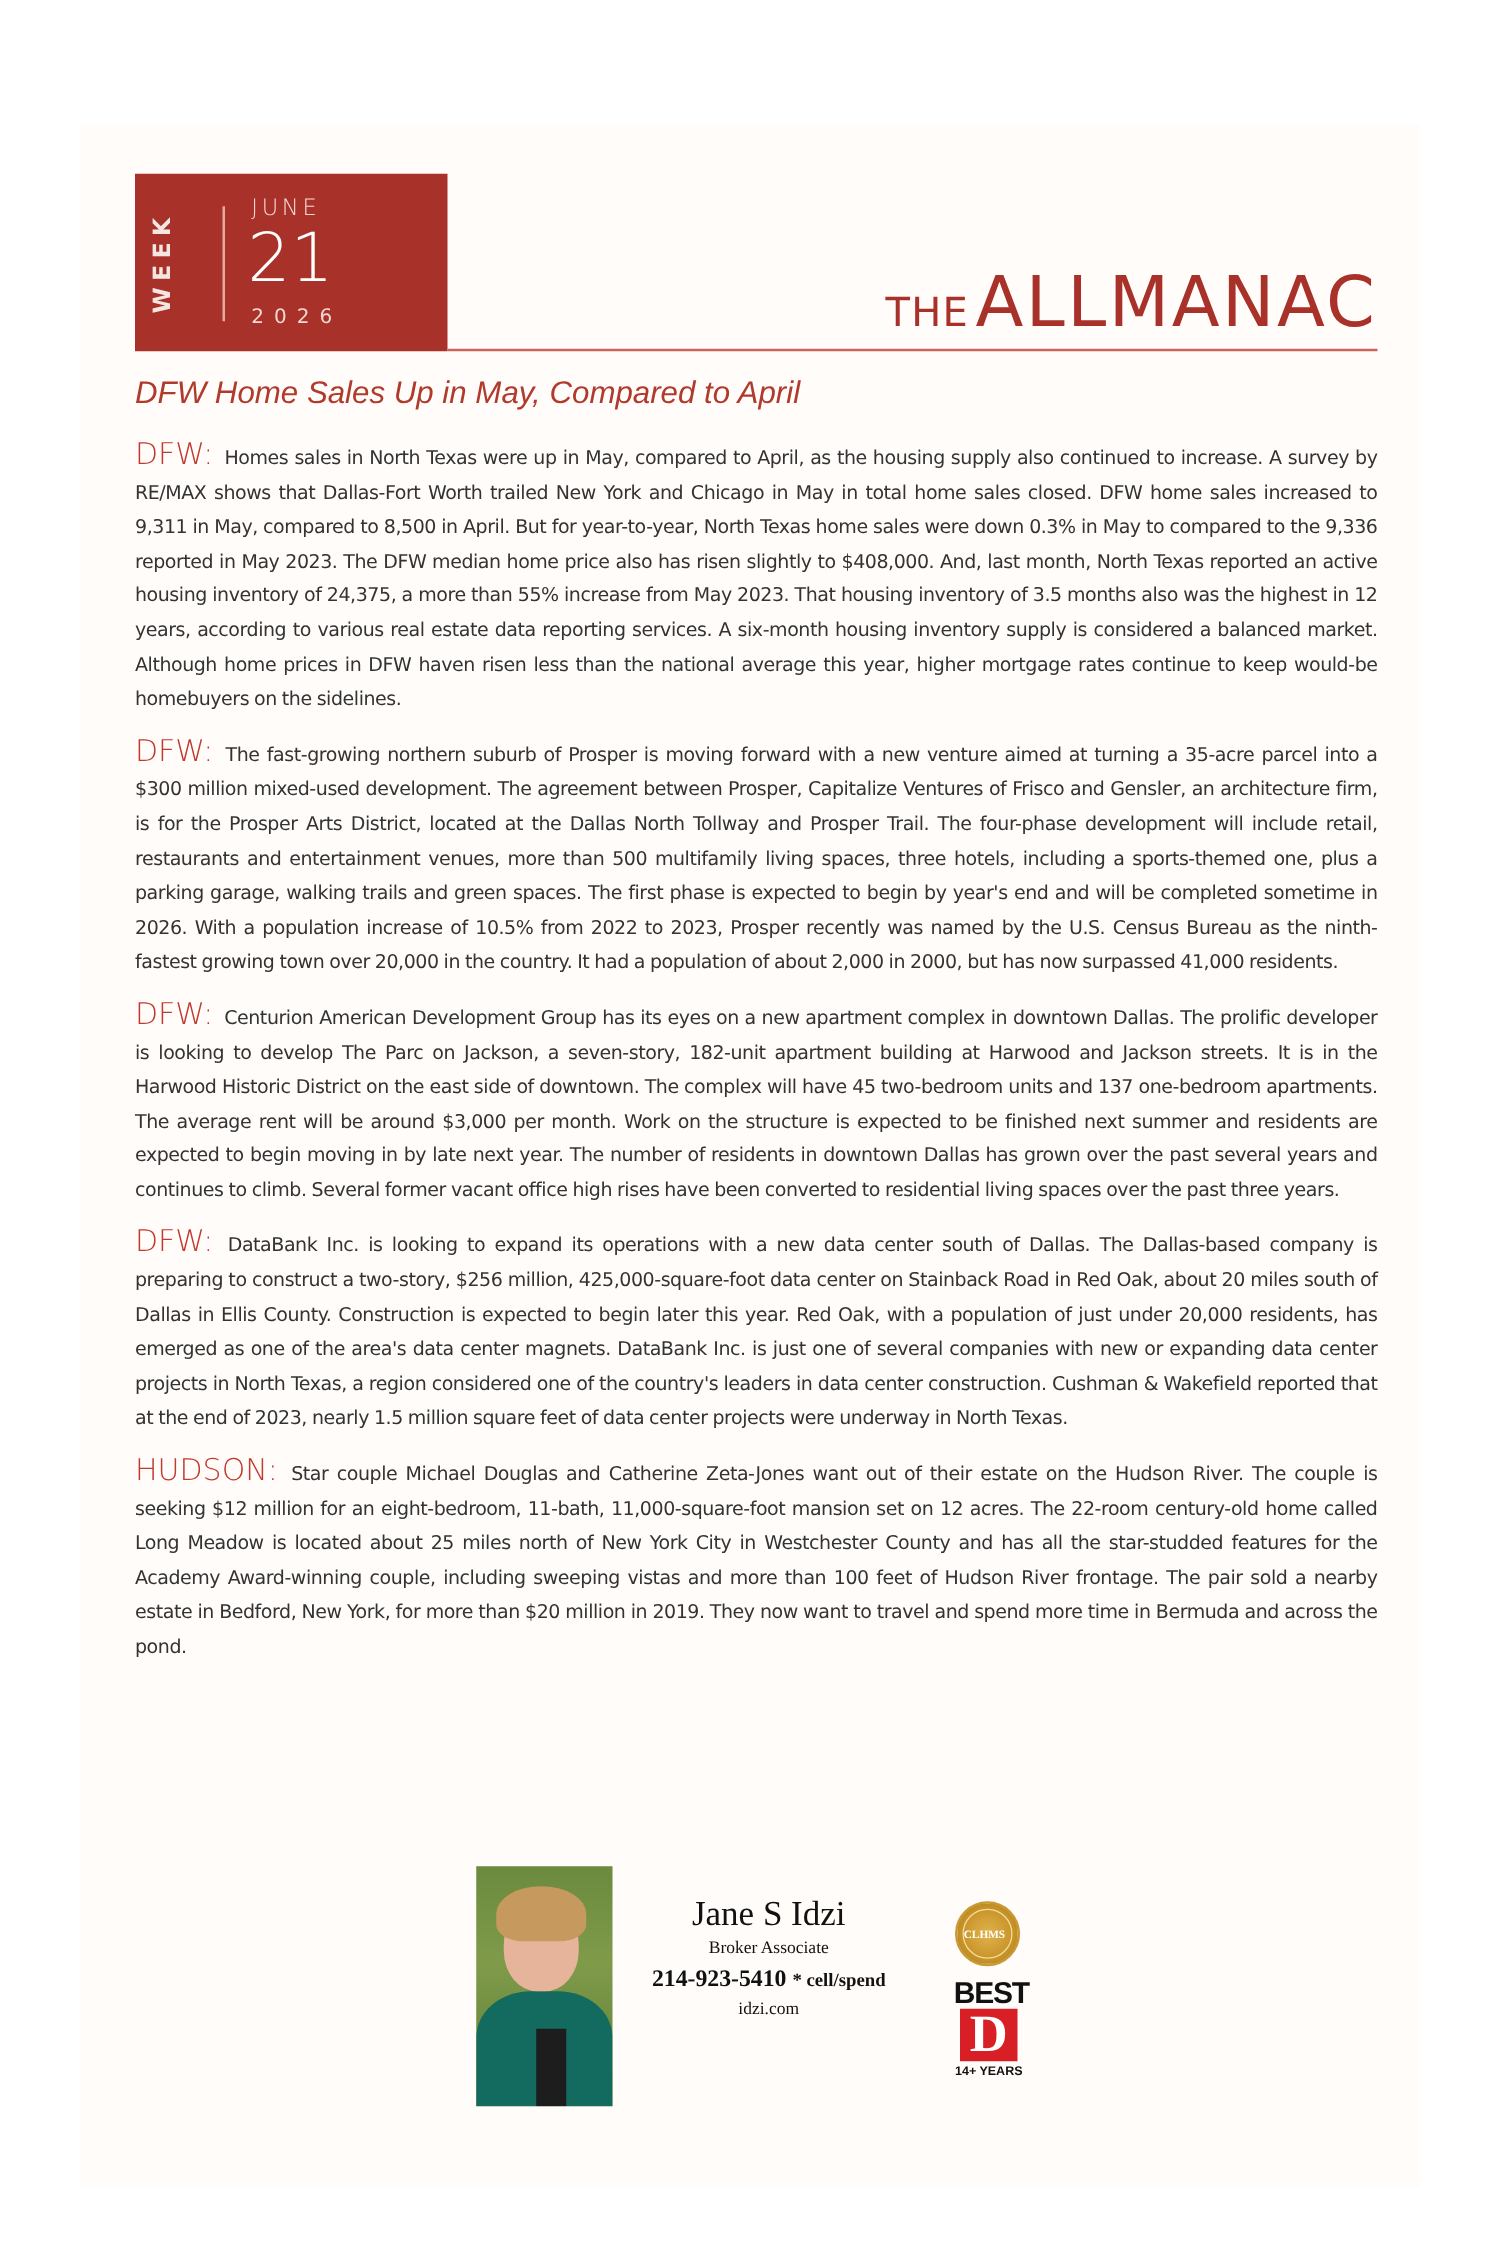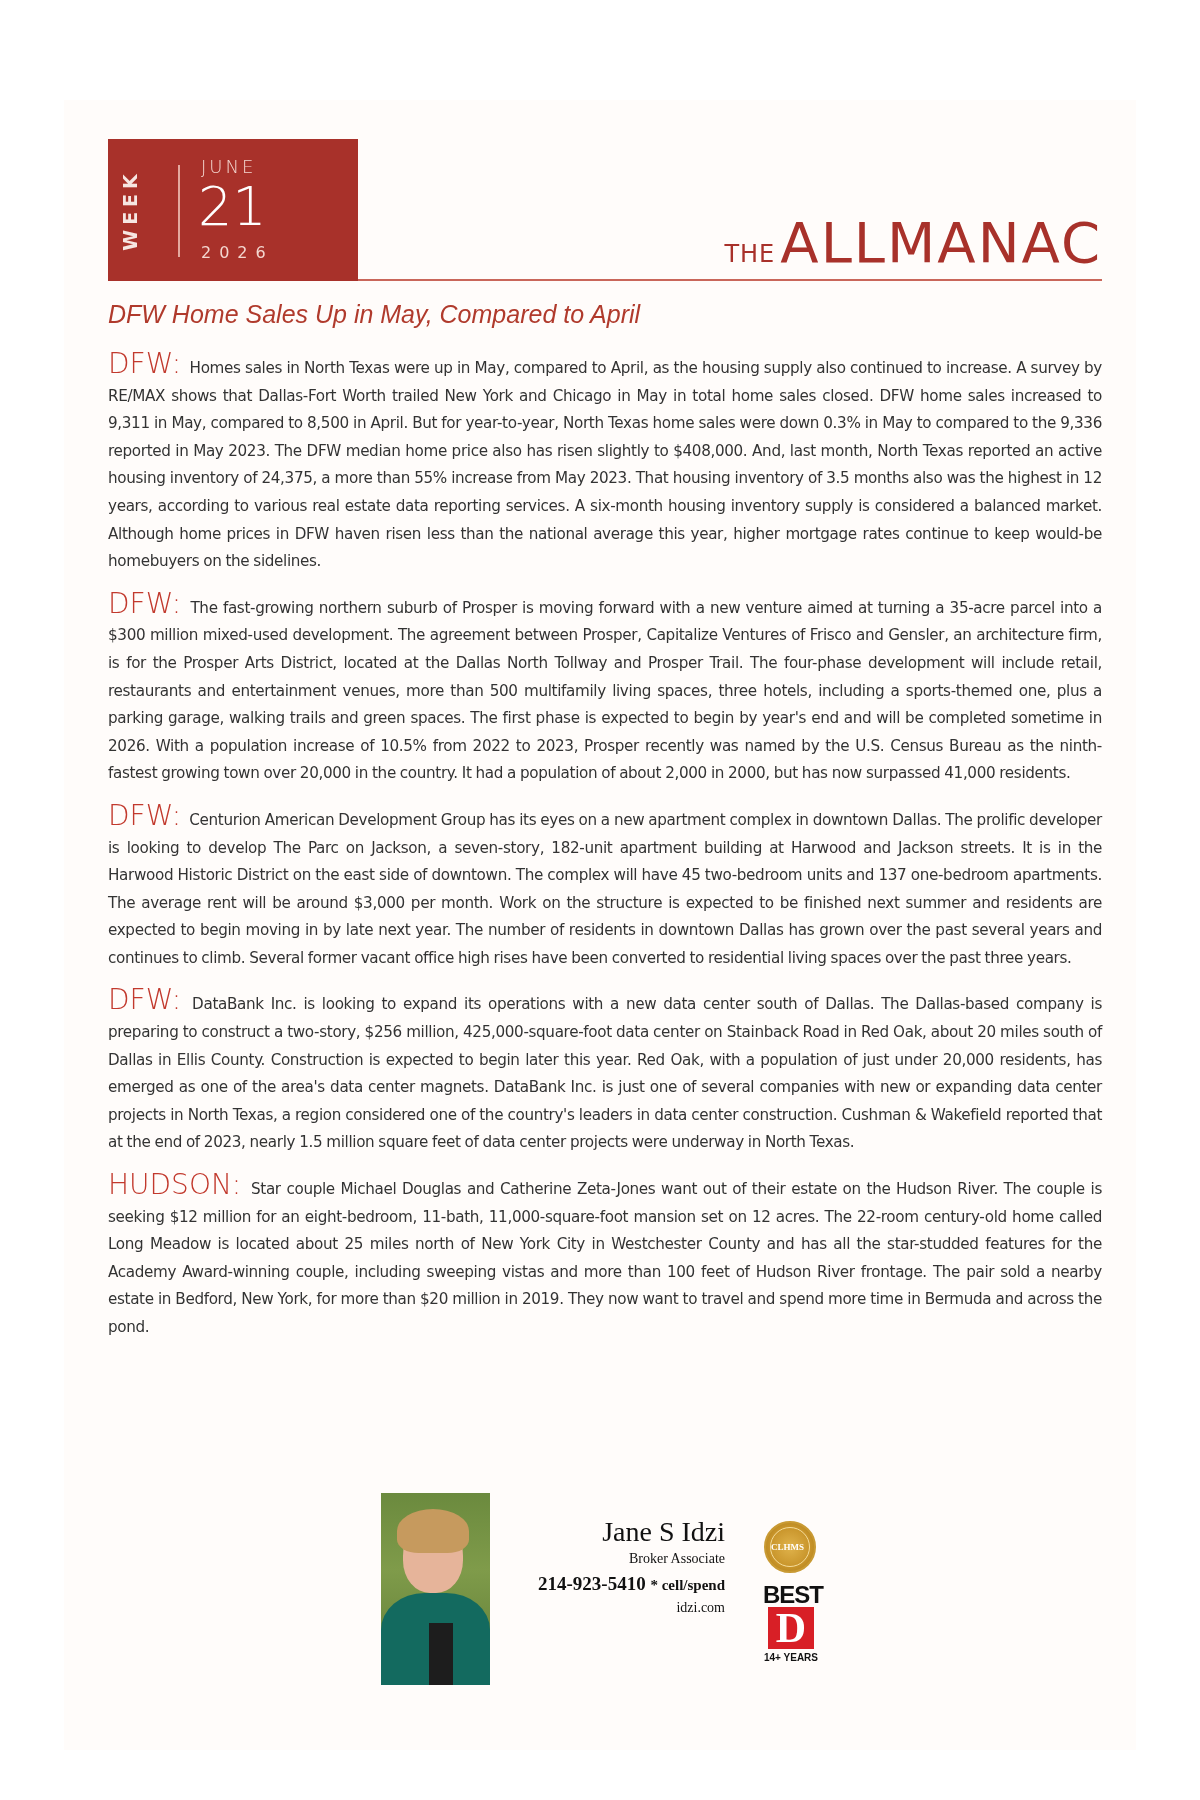--- a/index.html
+++ b/index.html
@@ -44,21 +44,21 @@
     }
     .header-line {
       position: absolute; left: 358px; top: 279px; width: 744px; height: 2px;
       background: #c9665a;
     }
     .brand {
       position: absolute; right: 98px; top: 210px;
       color: #a8312a; white-space: nowrap;
       font-family: "DejaVu Sans", sans-serif;
     }
-    .brand-the { font-size: 24px; letter-spacing: 1px; }
+    .brand-the { font-size: 32px; letter-spacing: 1px; }
     .brand-name { font-size: 56px; letter-spacing: 2px; font-weight: 400; }
 
     
     .headline {
       position: absolute; left: 108px; top: 300px;
       color: #b03a2c; font-size: 25px; font-style: italic;
       font-family: Liberation Sans, sans-serif; font-weight: 300;
     }
 
     
@@ -66,21 +66,21 @@
       position: absolute; left: 108px; top: 350px; width: 994px;
     }
     .article {
       font-size: 15.2px; line-height: 27.6px; text-align: justify;
       color: #333333; margin-bottom: 14px;
       font-family: "DejaVu Sans", sans-serif;
       letter-spacing: -0.35px;
       word-spacing: -0.5px;
     }
     .dateline {
-      color: #c2392d; font-size: 28px; letter-spacing: 0;
+      color: #c2392d; font-size: 24px; letter-spacing: 0;
       font-weight: 300; margin-right: 4px;
     }
 
     
     .agent-photo {
       position: absolute; left: 381px; top: 1493px; width: 109px; height: 192px;
       background: linear-gradient(180deg, #6b8a3e 0%, #7f9b4a 40%, #5d7a35 100%);
       overflow: hidden;
     }
     .photo-face {
@@ -95,21 +95,21 @@
       position: absolute; left: 0; top: 100px; width: 109px; height: 92px;
       background: #136a5f; border-radius: 40% 40% 0 0;
     }
     .photo-shirt {
       position: absolute; left: 48px; top: 130px; width: 24px; height: 62px;
       background: #1d1d1d;
     }
 
     .agent-card {
       position: absolute; left: 505px; top: 1516px; width: 220px;
-      text-align: right; color: #111111;
+      text-align: center; color: #111111;
       font-family: "Liberation Serif", serif;
     }
     .agent-name { font-size: 28px; line-height: 32px; }
     .agent-title { font-size: 14px; line-height: 18px; margin-top: 2px; }
     .agent-phone { font-size: 19px; font-weight: bold; line-height: 24px; margin-top: 4px; white-space: nowrap; }
     .agent-phone .sub { font-size: 15px; }
     .agent-site { font-size: 14px; line-height: 18px; margin-top: 2px; }
     .brokerage {
       margin-top: 10px; color: #a51f24; font-family: "Liberation Sans", sans-serif;
       font-weight: bold; letter-spacing: -1px;

